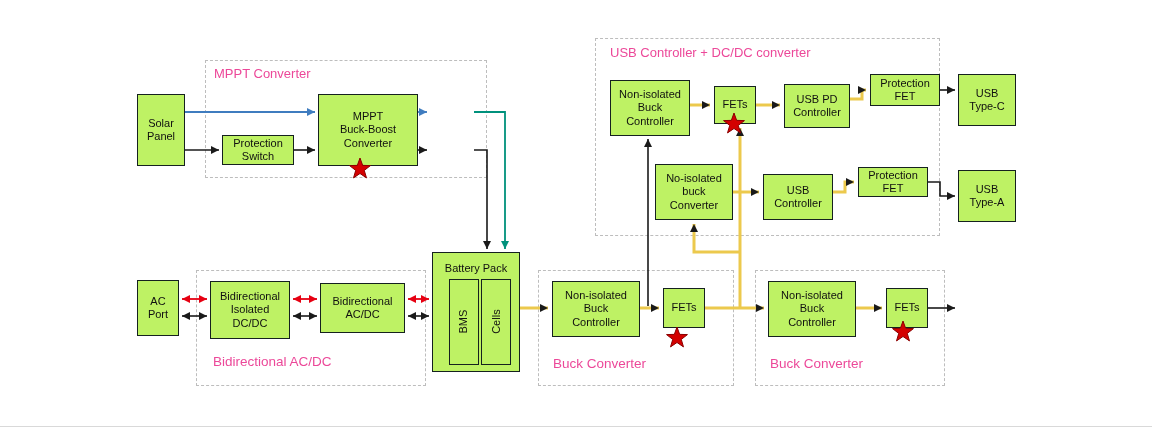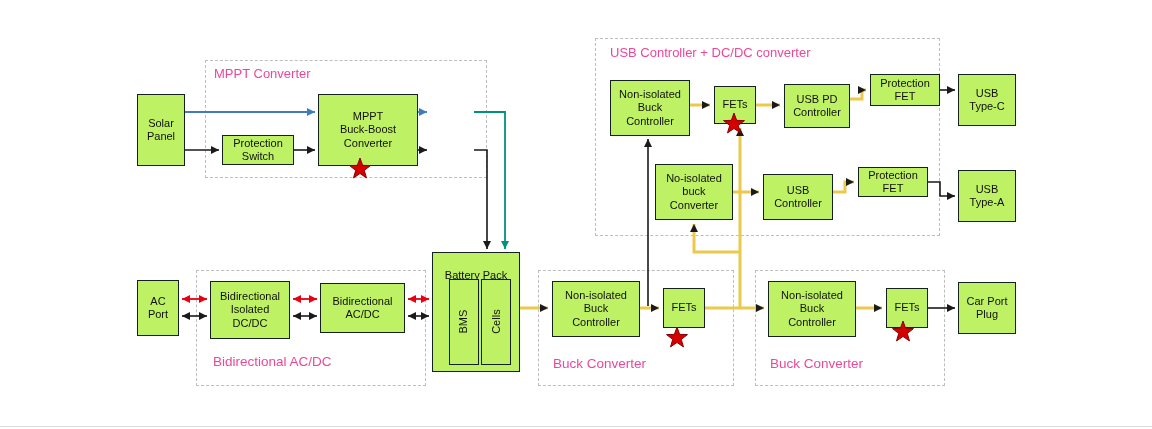--- a/index.html
+++ b/index.html
@@ -6,21 +6,21 @@
   body { background: #ffffff; font-family: "Liberation Sans", sans-serif; }
   .canvas { position: relative; width: 1152px; height: 429px; background: #ffffff; overflow: hidden; }
   .layer { position: absolute; inset: 0; width: 1152px; height: 429px; pointer-events: none; }
   .wires { z-index: 1; }
   .stars { z-index: 3; }
   .group { position: absolute; border: 1.4px dashed #bdbdbd; z-index: 0; }
   .gtitle { position: absolute; font-weight: normal; font-size: 13px; color: #ec4899; white-space: nowrap; z-index: 2; }
   .box { position: absolute; background: #bef264; border: 1.6px solid #15211f; z-index: 2;
          display: flex; align-items: center; justify-content: center; text-align: center;
          font-size: 11px; line-height: 1.2; color: #101010; white-space: pre-line; }
-  .battery { flex-direction: column; justify-content: flex-start; padding-top: 16px; }
+  .battery { flex-direction: column; justify-content: flex-start; padding-top: 9px; }
   .inner { border-width: 1.4px; }
   .vtext { transform: rotate(-90deg); white-space: nowrap; font-size: 11px; }
   .bottom-line { position: absolute; left: 0; right: 0; bottom: 2px; height: 1px; background: #d9d9d9; z-index: 0; }
 </style>
 </head>
 <body>
 
 <div class="canvas">
 
   <svg class="layer wires" viewBox="0 0 1152 429">
@@ -157,22 +157,20 @@
   <div class="box" style="left:552px;top:281px;width:88px;height:56px">Non-isolated
 Buck
 Controller</div>
   <div class="box" style="left:663px;top:288px;width:42px;height:40px">FETs</div>
 
   <div class="box" style="left:768px;top:281px;width:88px;height:56px">Non-isolated
 Buck
 Controller</div>
   <div class="box" style="left:886px;top:288px;width:42px;height:40px">FETs</div>
 
-  <div class="box" style="left:958px;top:282px;width:58px;height:52px">Car Port
-Plug</div>
 
   <svg class="layer stars" viewBox="0 0 1152 429">
     <defs>
       <polygon id="star" points="0,-11 2.65,-3.64 10.46,-3.4 4.28,1.39 6.47,8.9 0,4.5 -6.47,8.9 -4.28,1.39 -10.46,-3.4 -2.65,-3.64" fill="#d40000" stroke="#8a0000" stroke-width="1"></polygon>
     </defs>
     <use href="#star" transform="translate(360,169)"></use>
     <use href="#star" transform="translate(734,124)"></use>
     <use href="#star" transform="translate(677,338)"></use>
     <use href="#star" transform="translate(903,332)"></use>
   </svg>

